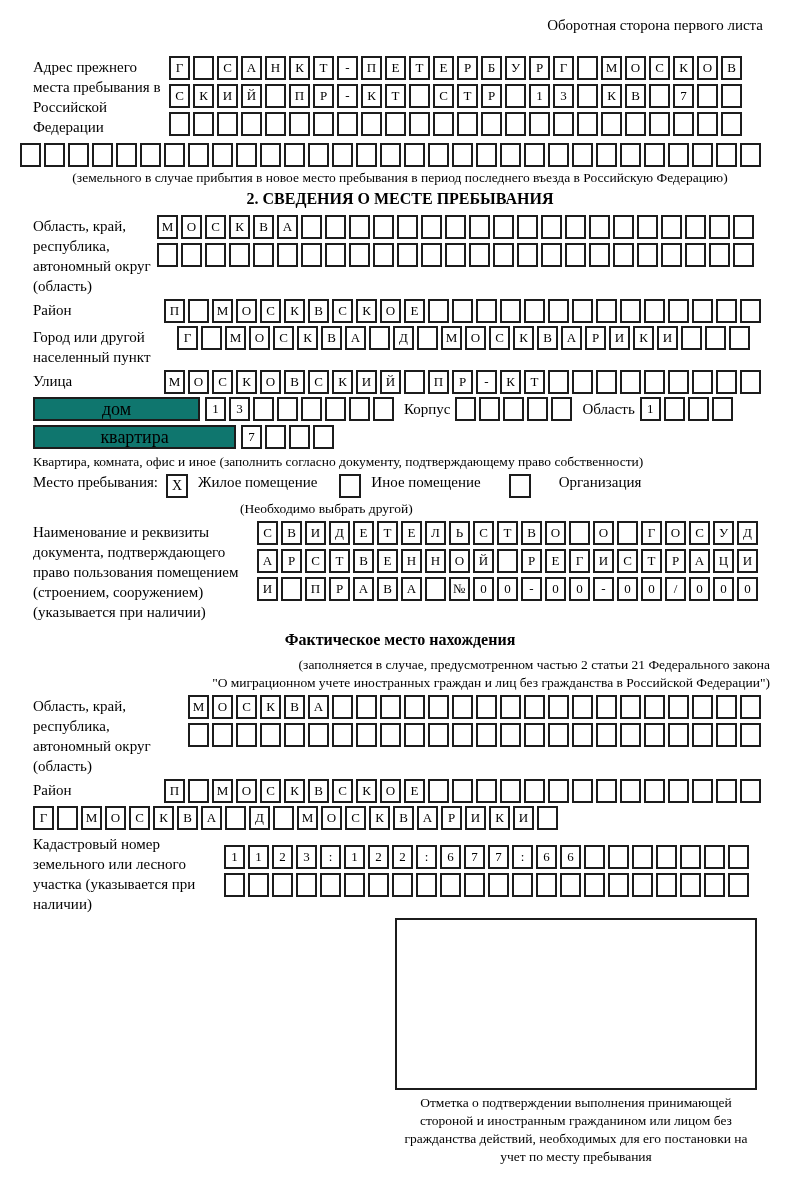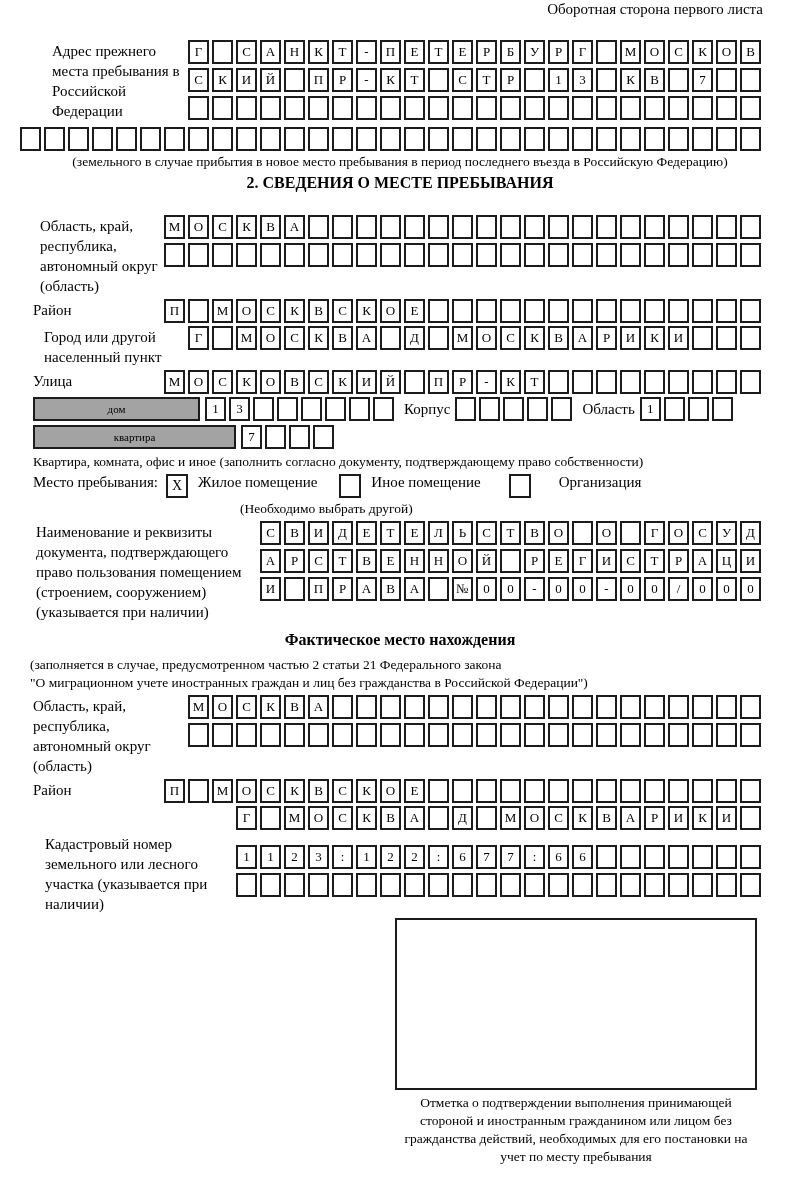--- a/index.html
+++ b/index.html
@@ -1,60 +1,60 @@
 <!DOCTYPE html>
 <html><head>
 <meta charset="utf-8">
 <style>
   html,body { margin:0; padding:0; background:#fff; }
   .page {
     position:relative; width:800px; height:1180px; overflow:hidden;
     font-family:"Liberation Serif", serif; color:#000; background:#fff;
-    box-sizing:border-box;
+    padding-top:16px; box-sizing:border-box;
   }
   .header-note { text-align:right; font-size:15px; line-height:18px; margin:0 37px 22px 0; }
 
-  .row { display:flex; align-items:flex-start; justify-content:flex-end; margin:0 36px 3px 33px; }
+  .row { display:flex; align-items:flex-start; justify-content:flex-start; margin:0 36px 3px 33px; }
   .label { flex:1 1 auto; font-size:15px; line-height:20px; padding-top:1px; padding-right:6px; }
   .cells-col { flex:0 0 auto; }
   .cells-col .cellrow { margin-bottom:4px; }
   .cellrow { display:flex; }
   .cell {
     flex:0 0 auto; width:17px; height:20px; border:2px solid #1c1c1c; margin-right:3px;
     display:flex; align-items:center; justify-content:center;
     font-size:13px; line-height:20px; background:#fff;
   }
   .row4 { margin:0 36px 2px 23px; justify-content:flex-end; }
 
   .caption { font-size:13.5px; line-height:17px; margin:0 20px 2px 20px; }
   .center { text-align:center; }
   .left-cap { margin:0 36px 2px 33px; }
-  .sec-title { text-align:center; font-weight:bold; font-size:16px; line-height:21px; margin:2px 0 22px 0; }
+  .sec-title { text-align:center; font-weight:bold; font-size:16px; line-height:21px; margin:2px 0 6px 0; }
 
   .inline-row { display:flex; align-items:center; margin:2px 36px 4px 33px; }
   .wide-box {
     border:2px solid #1c1c1c; height:20px; display:flex; align-items:center; justify-content:center;
-    font-size:11px; background:#a3a3a3; flex:0 0 auto;
+    font-size:18px; background:#0f766e; flex:0 0 auto;
   }
   .house-box { width:163px; margin-right:5px; }
   .apt-box { width:199px; margin-right:5px; }
   .mini-label { font-size:15px; padding:0 5px 0 7px; flex:0 0 auto; }
 
   .check-row { display:flex; margin:4px 36px 2px 33px; font-size:15px; }
   .checkbox {
     width:18px; height:20px; border:2px solid #1c1c1c; margin:0 10px 0 8px;
     display:flex; align-items:center; justify-content:center; font-size:14px; flex:0 0 auto;
   }
   .hint { font-size:13.5px; line-height:17px; margin:0 0 4px 240px; }
 
   .doc-row .label { flex:0 0 218px; }
   .cad-pad { padding-top:12px; }
 
   .fact-title { text-align:center; font-weight:bold; font-size:16px; line-height:20px; margin:8px 0 6px 0; }
-  .fact-cap { text-align:left; font-size:13.5px; line-height:17px; margin:0 30px 1px 30px; }
+  .fact-cap { text-align:right; font-size:13.5px; line-height:17px; margin:0 30px 1px 30px; }
   .fact-cap:last-of-type { margin-bottom:4px; }
 
   .stamp-wrap { margin-left:395px; width:362px; margin-top:4px; }
   .stamp-box { width:358px; height:168px; border:2px solid #1c1c1c; background:#fff; }
   .stamp-cap { text-align:center; font-size:13.5px; line-height:18px; margin-top:4px; width:362px; }
 </style>
 </head>
 <body>
 
 <div class="page">

